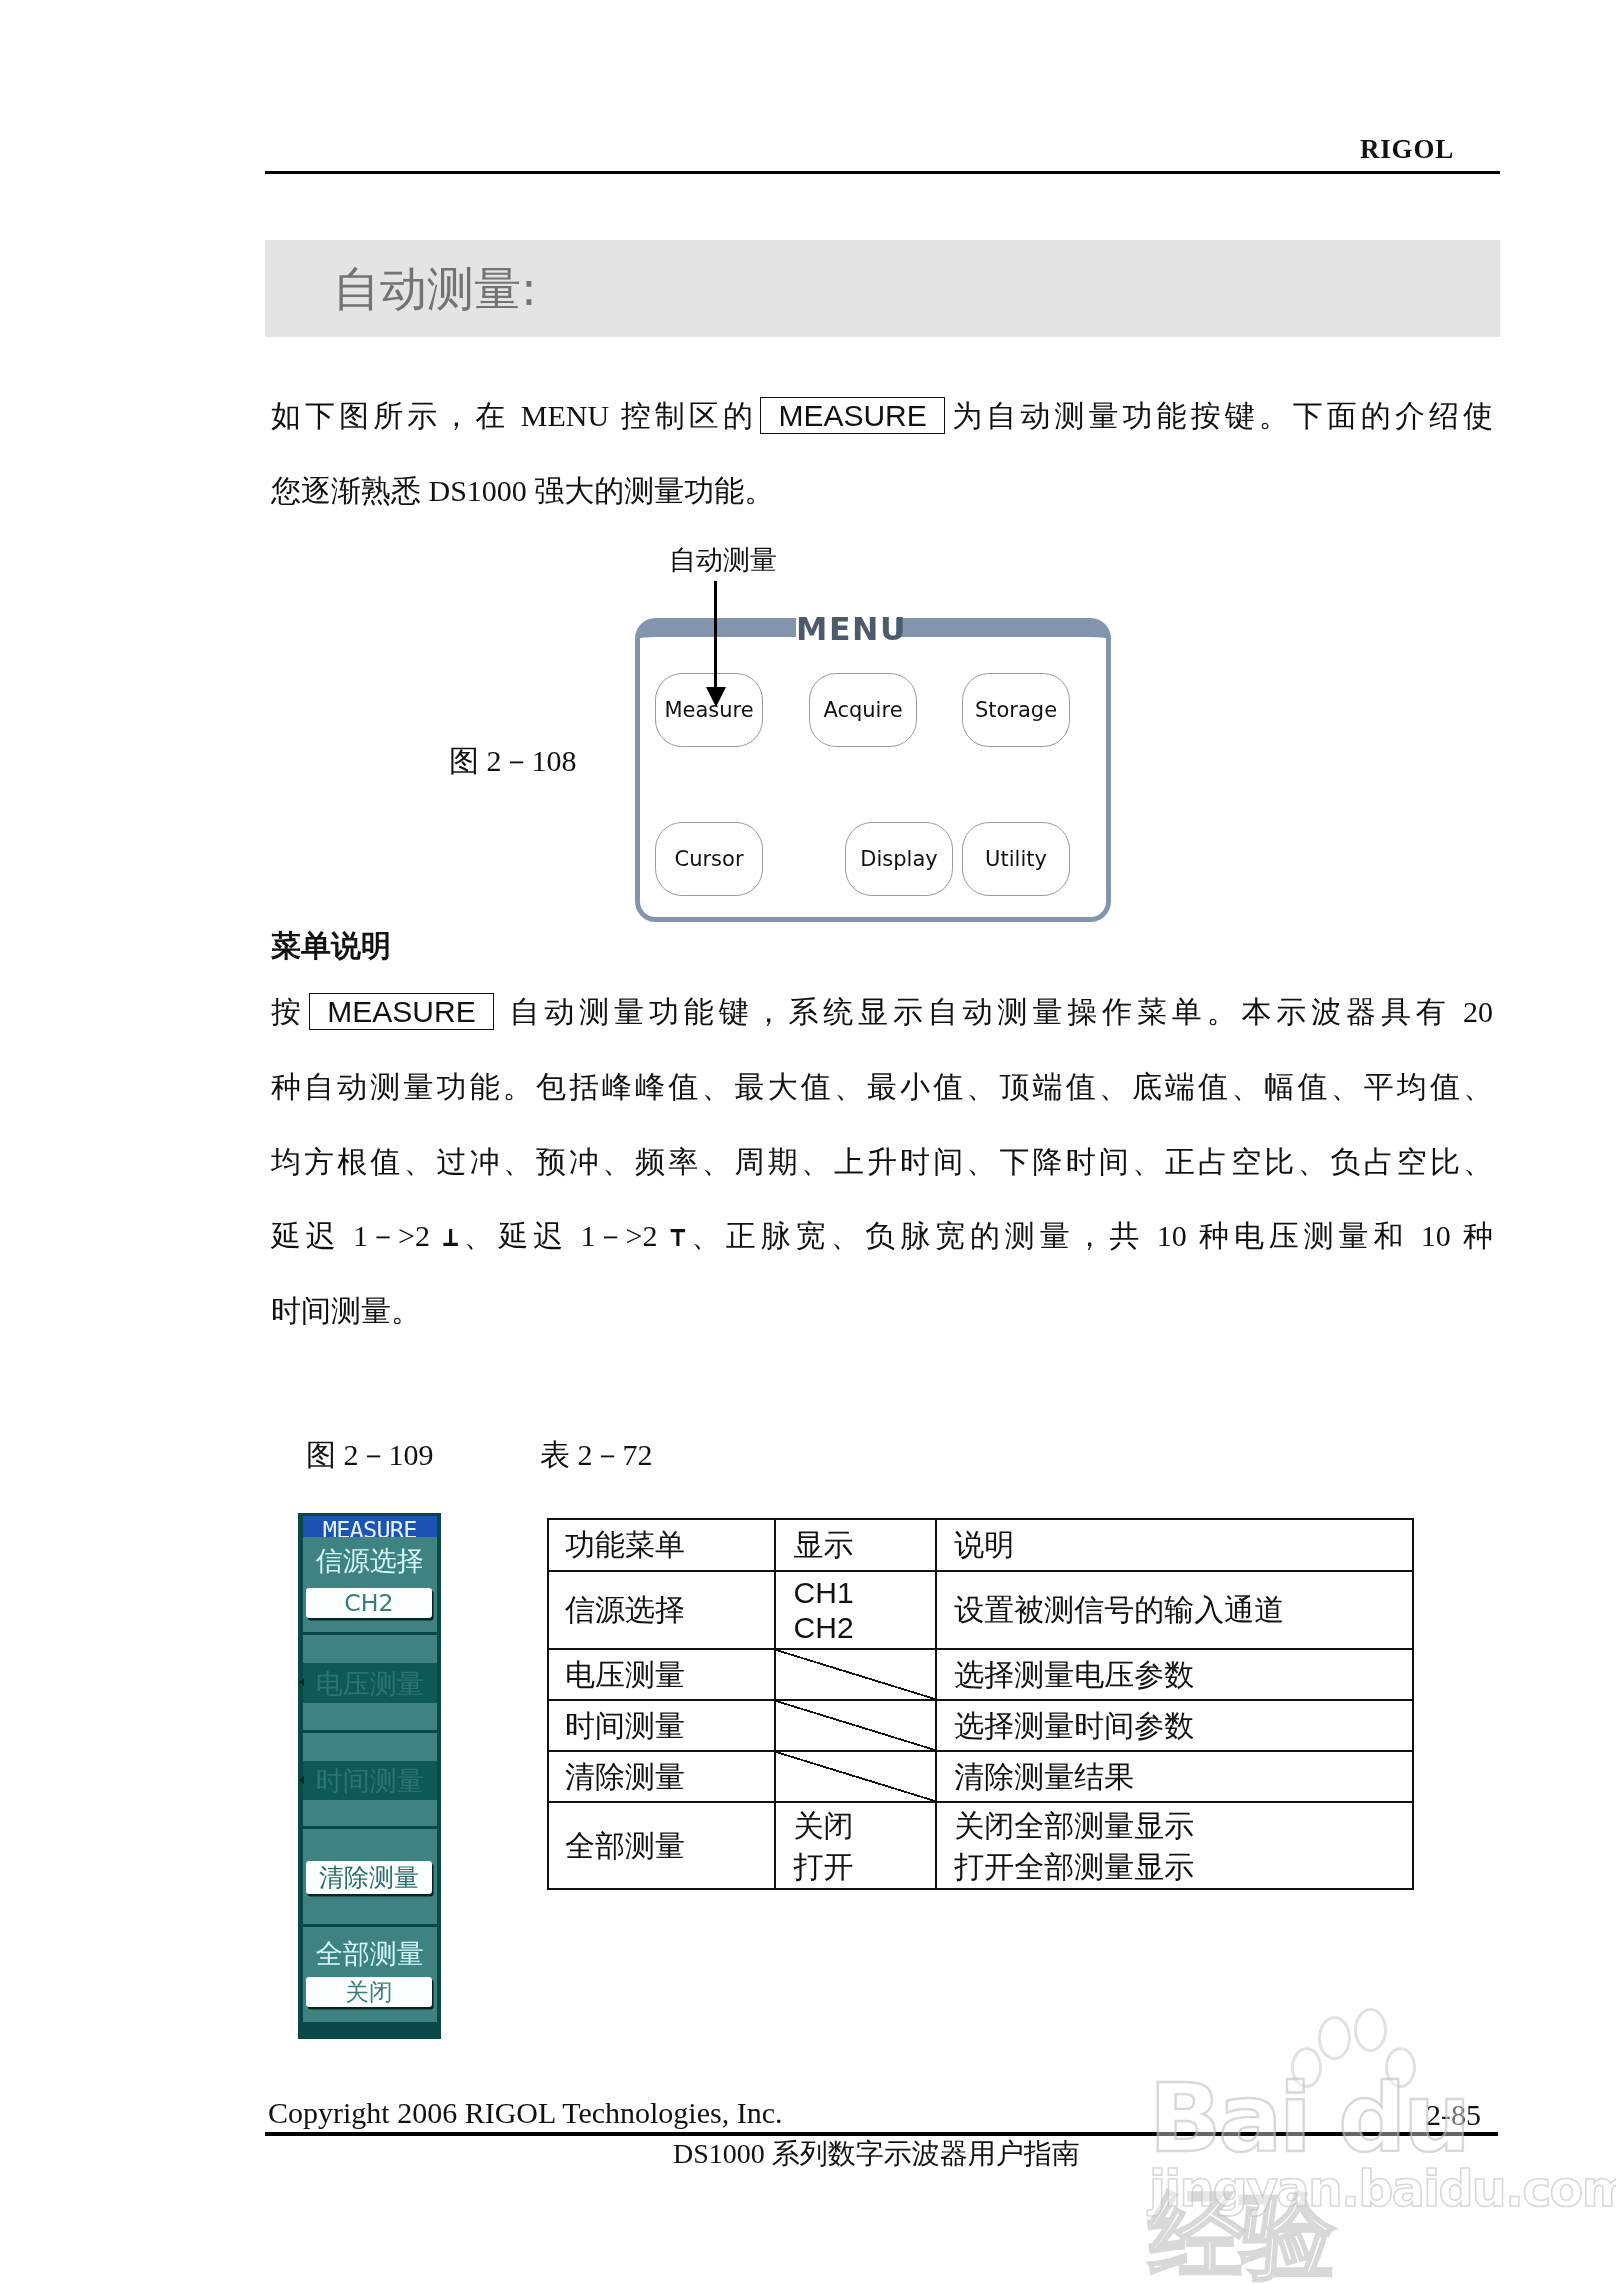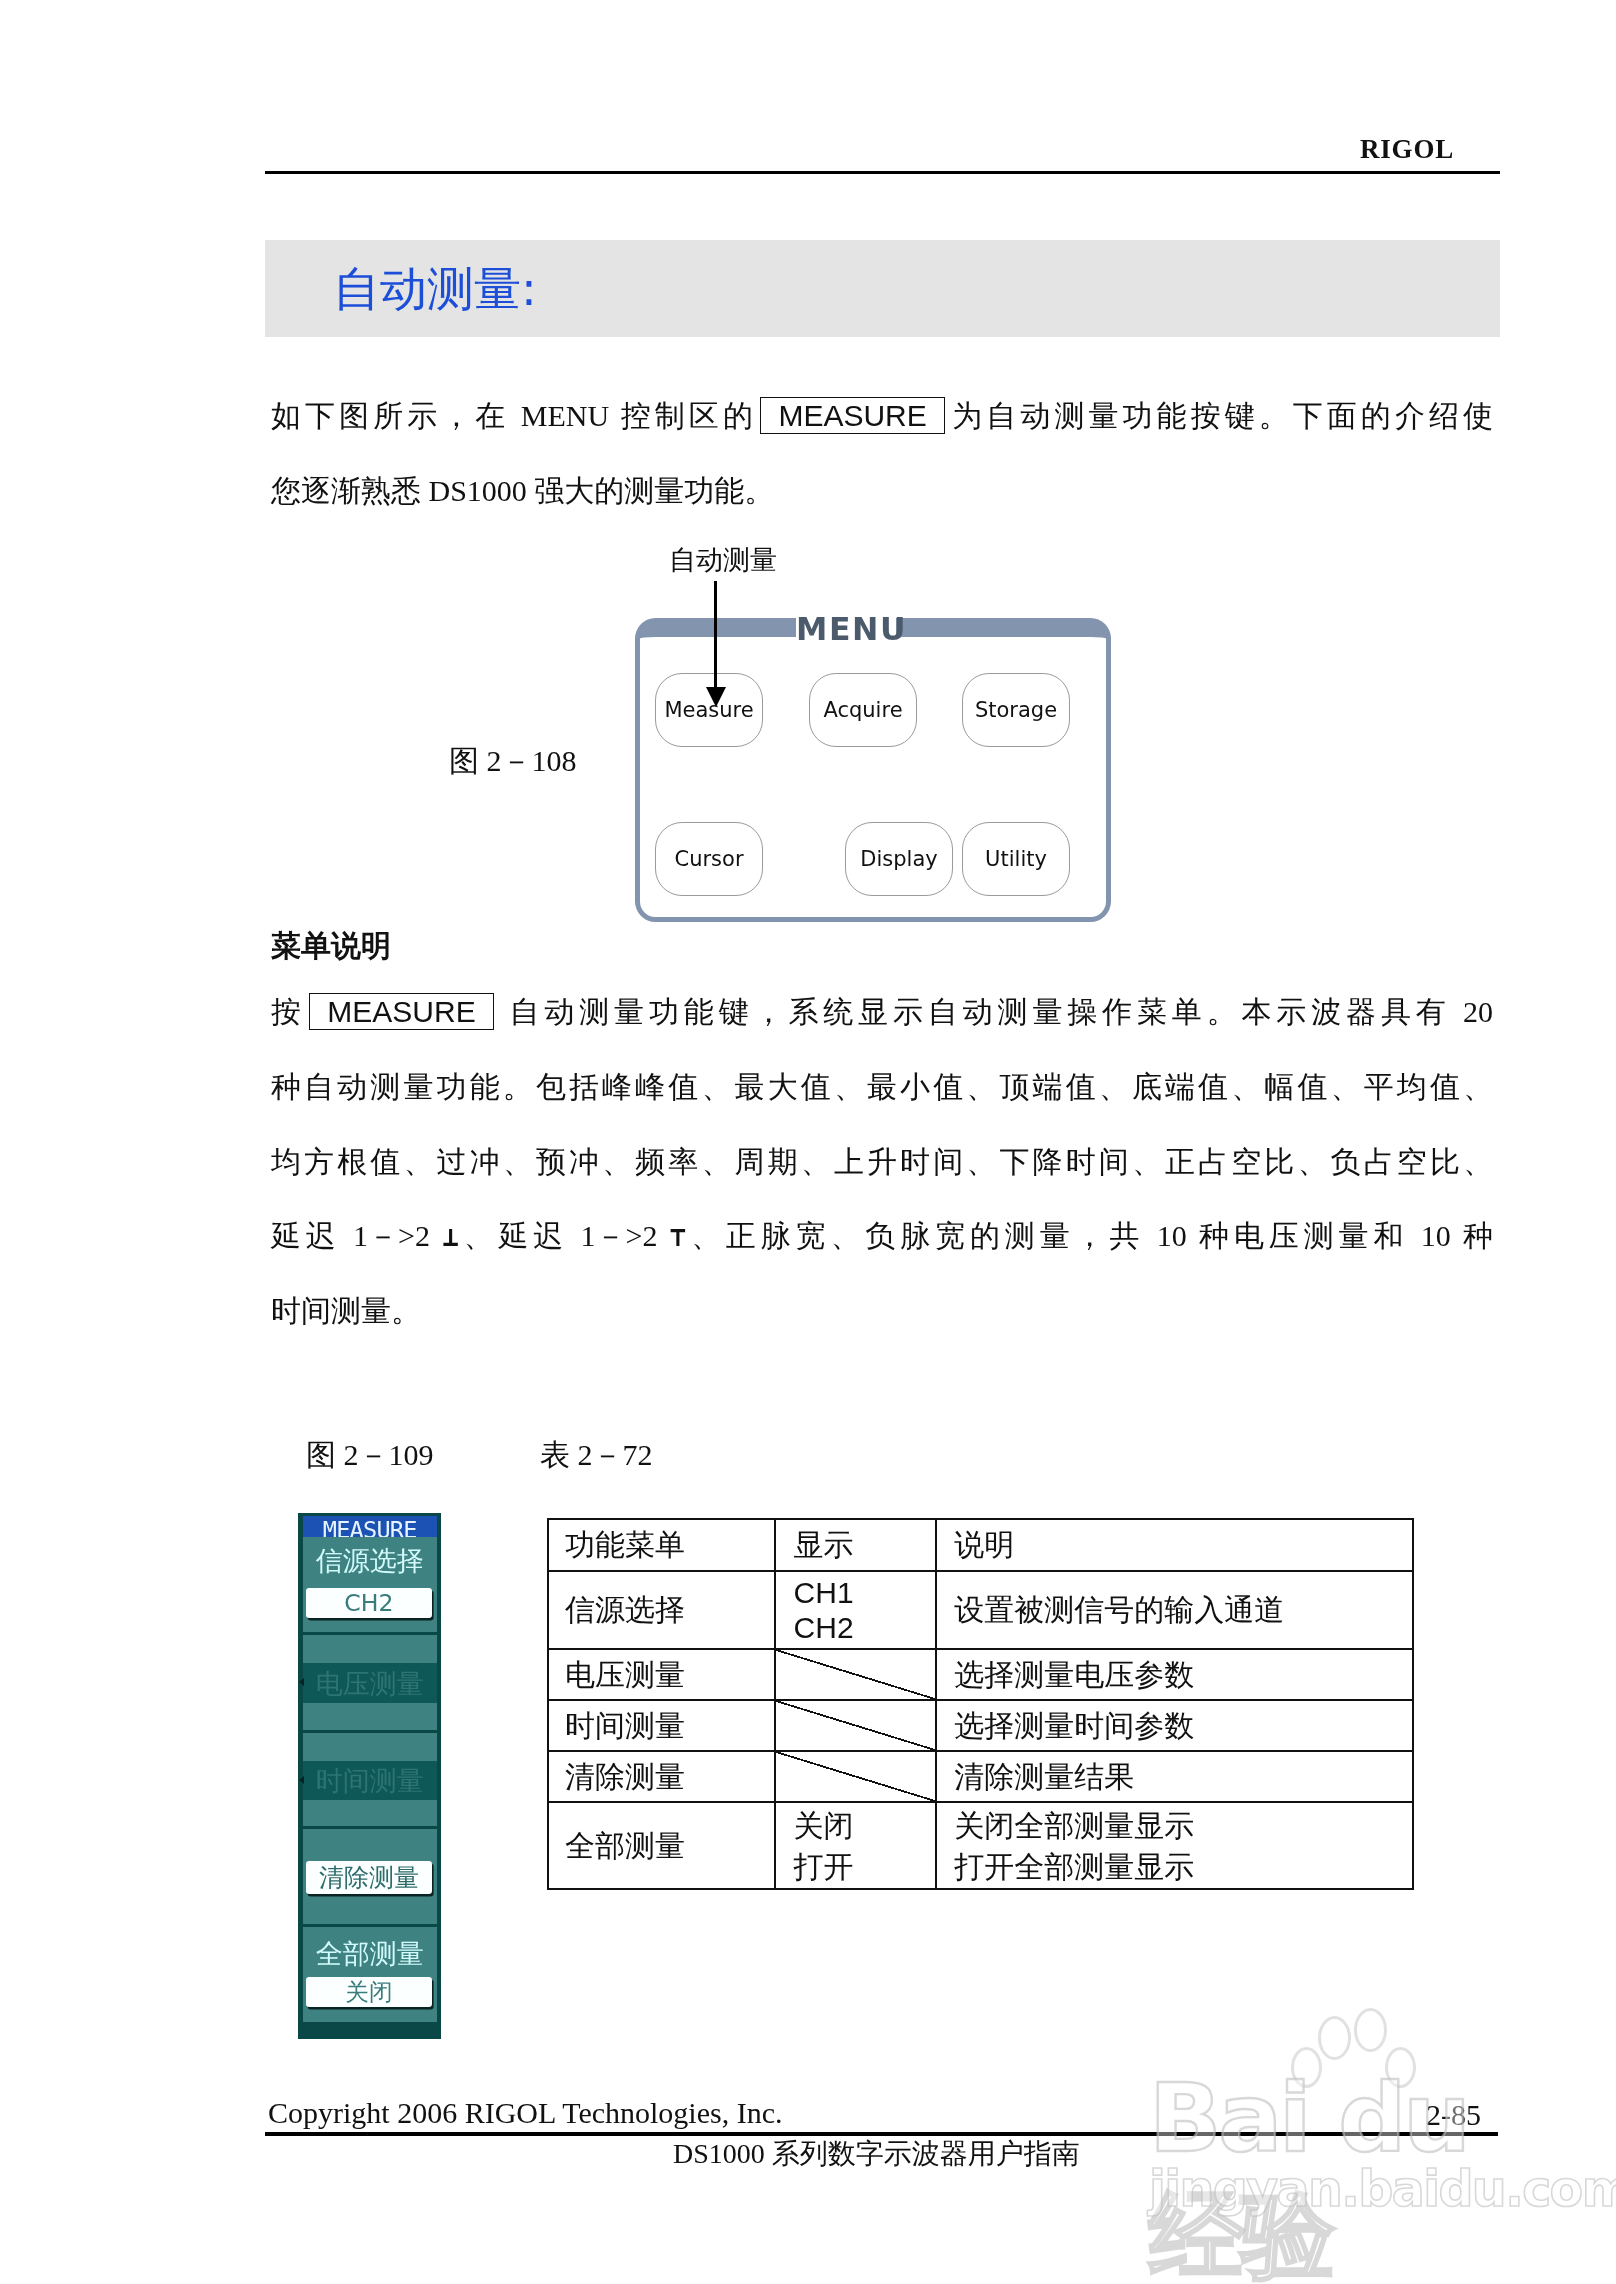--- a/index.html
+++ b/index.html
@@ -7,21 +7,21 @@
   .abs { position: absolute; }
   .sans { font-family: "DejaVu Sans", "Liberation Sans", sans-serif; }
   .serif { font-family: "Liberation Serif", "DejaVu Serif", serif; }
 
   
   .brand { left: 1360px; top: 134px; font-size: 27px; font-weight: bold; letter-spacing: 0.8px; }
   .hrule { left: 265px; top: 171px; width: 1235px; height: 3.2px; background: #000; }
 
   
   .title-band { left: 265px; top: 240px; width: 1235px; height: 97px; background: #e4e4e4; }
-  .title-band .title { position: absolute; left: 68px; top: 20.5px; font-size: 47px; line-height: 55px; color: #1d4ed8; }
+  .title-band .title { position: absolute; left: 68px; top: 20.5px; font-size: 47px; line-height: 55px; color: #737373; }
 
   
   .para { left: 271px; width: 1222px; font-size: 30px; color: #111; }
   .line { position: absolute; left: 0; width: 1222px; height: 39px; line-height: 39px; white-space: nowrap; text-align: justify; text-align-last: justify; }
   .line.left { text-align: left; text-align-last: left; }
   .latin { font-family: "Liberation Sans", "DejaVu Sans", sans-serif; }
   .keybox { display: inline-block; border: 1.6px solid #111; padding: 0 17.3px; line-height: 35px; margin: 0 3.2px; font-family: "Liberation Sans", sans-serif; }
   .edge { display: inline-block; font-weight: bold; font-family: "DejaVu Sans Mono", monospace; font-size: 27px; }
 
   .subhead { left: 271px; top: 918px; font-size: 30px; font-weight: bold; line-height: 39px; margin-top: 8px; }

